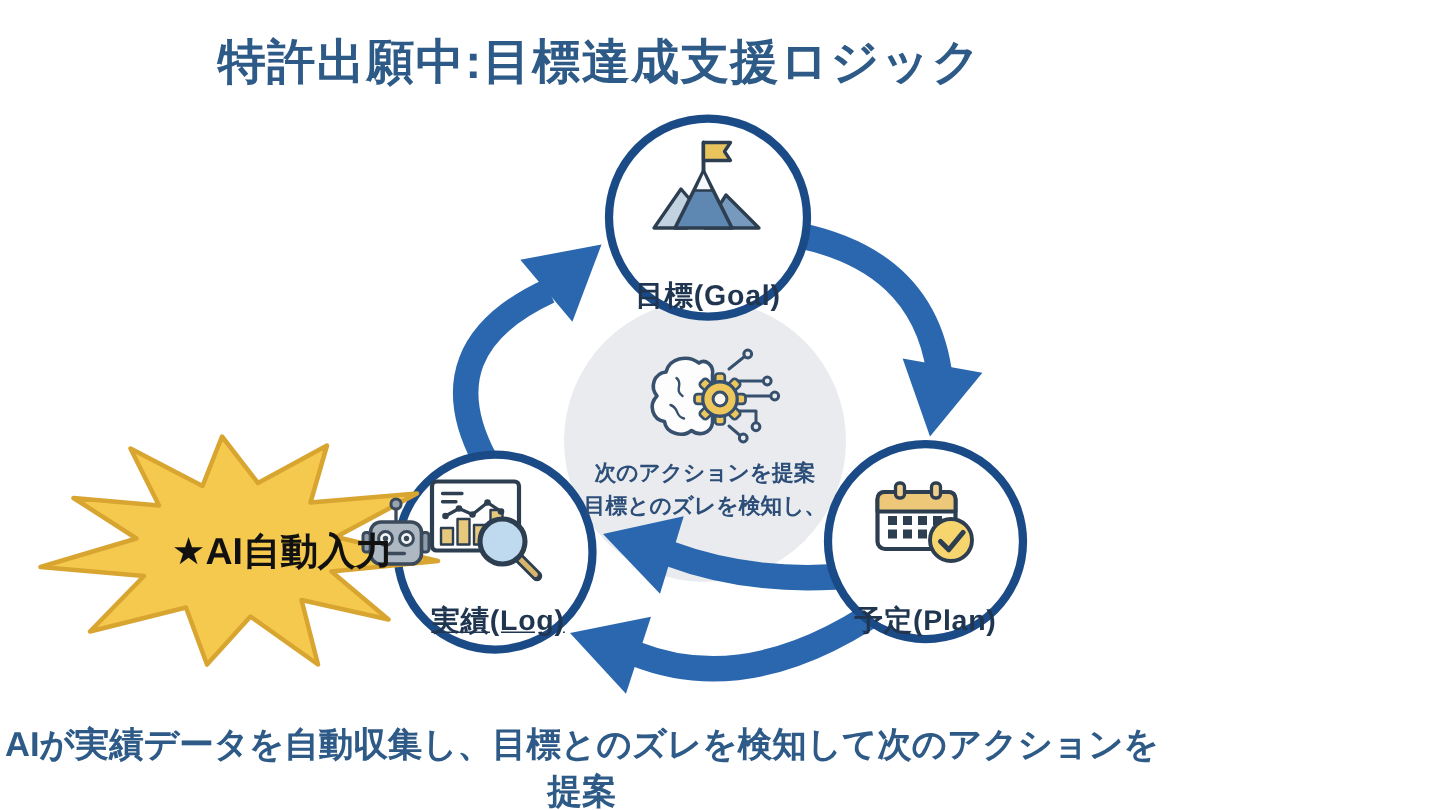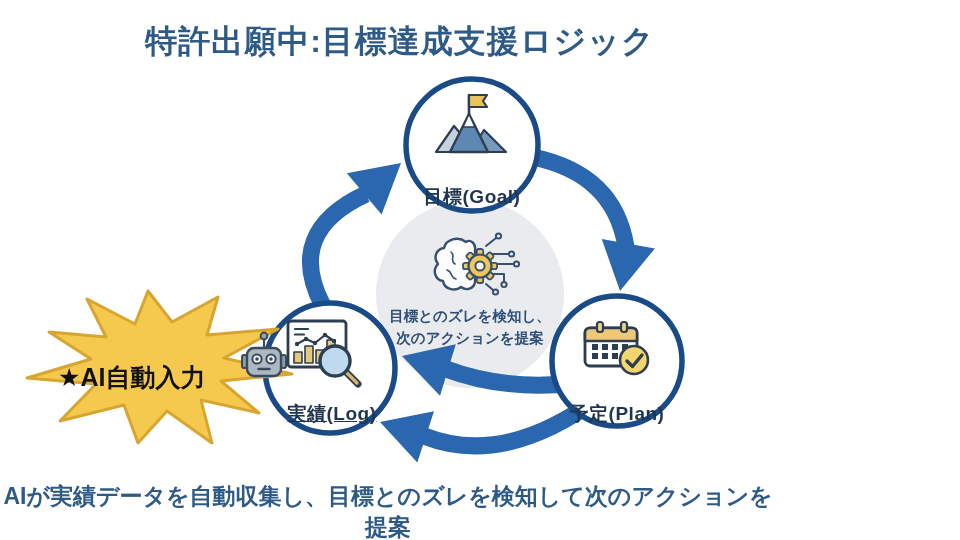--- a/index.html
+++ b/index.html
@@ -18,21 +18,21 @@
     text-align:center;font-size:19px;font-weight:800;color:#1F3550;letter-spacing:0.5px;margin-top:21px;
   }
   #goal-label{top:163px;left:382px;width:180px;}
   #log-label{top:380px;left:242px;width:180px;text-decoration:underline;}
   #plan-label{top:380px;left:527px;width:180px;}
   #center-text{
     top:306px;left:365px;width:210px;text-align:center;
     font-size:14.5px;font-weight:700;color:#2C4E78;line-height:1.5;
   }
   #callout-label{
-    top:361px;left:58px;width:204px;text-align:left;
+    top:351px;left:58px;width:204px;text-align:right;
     font-size:25px;font-weight:800;color:#111111;white-space:nowrap;
   }
   #caption{
     top:481px;left:0;width:776px;text-align:center;
     font-size:23px;font-weight:800;color:#2E5A87;
   }
 </style>
 </head>
 <body>
 
@@ -168,19 +168,19 @@
   </g>
 </svg>
 
 <div id="title" class="abs">特許出願中:目標達成支援ロジック</div>
 
 <div id="goal-label" class="abs node-label">目標(Goal)</div>
 <div id="plan-label" class="abs node-label">予定(Plan)</div>
 <div id="log-label" class="abs node-label">実績(Log)</div>
 
 <div id="center-text" class="abs">
+  <div>次のアクションを提案</div>
   <div>目標とのズレを検知し、</div>
-  <div>次のアクションを提案</div>
 </div>
 
 <div id="callout-label" class="abs">★AI自動入力</div>
 
 <div id="caption" class="abs">AIが実績データを自動収集し、目標とのズレを検知して次のアクションを提案</div>
 
 </body></html>

